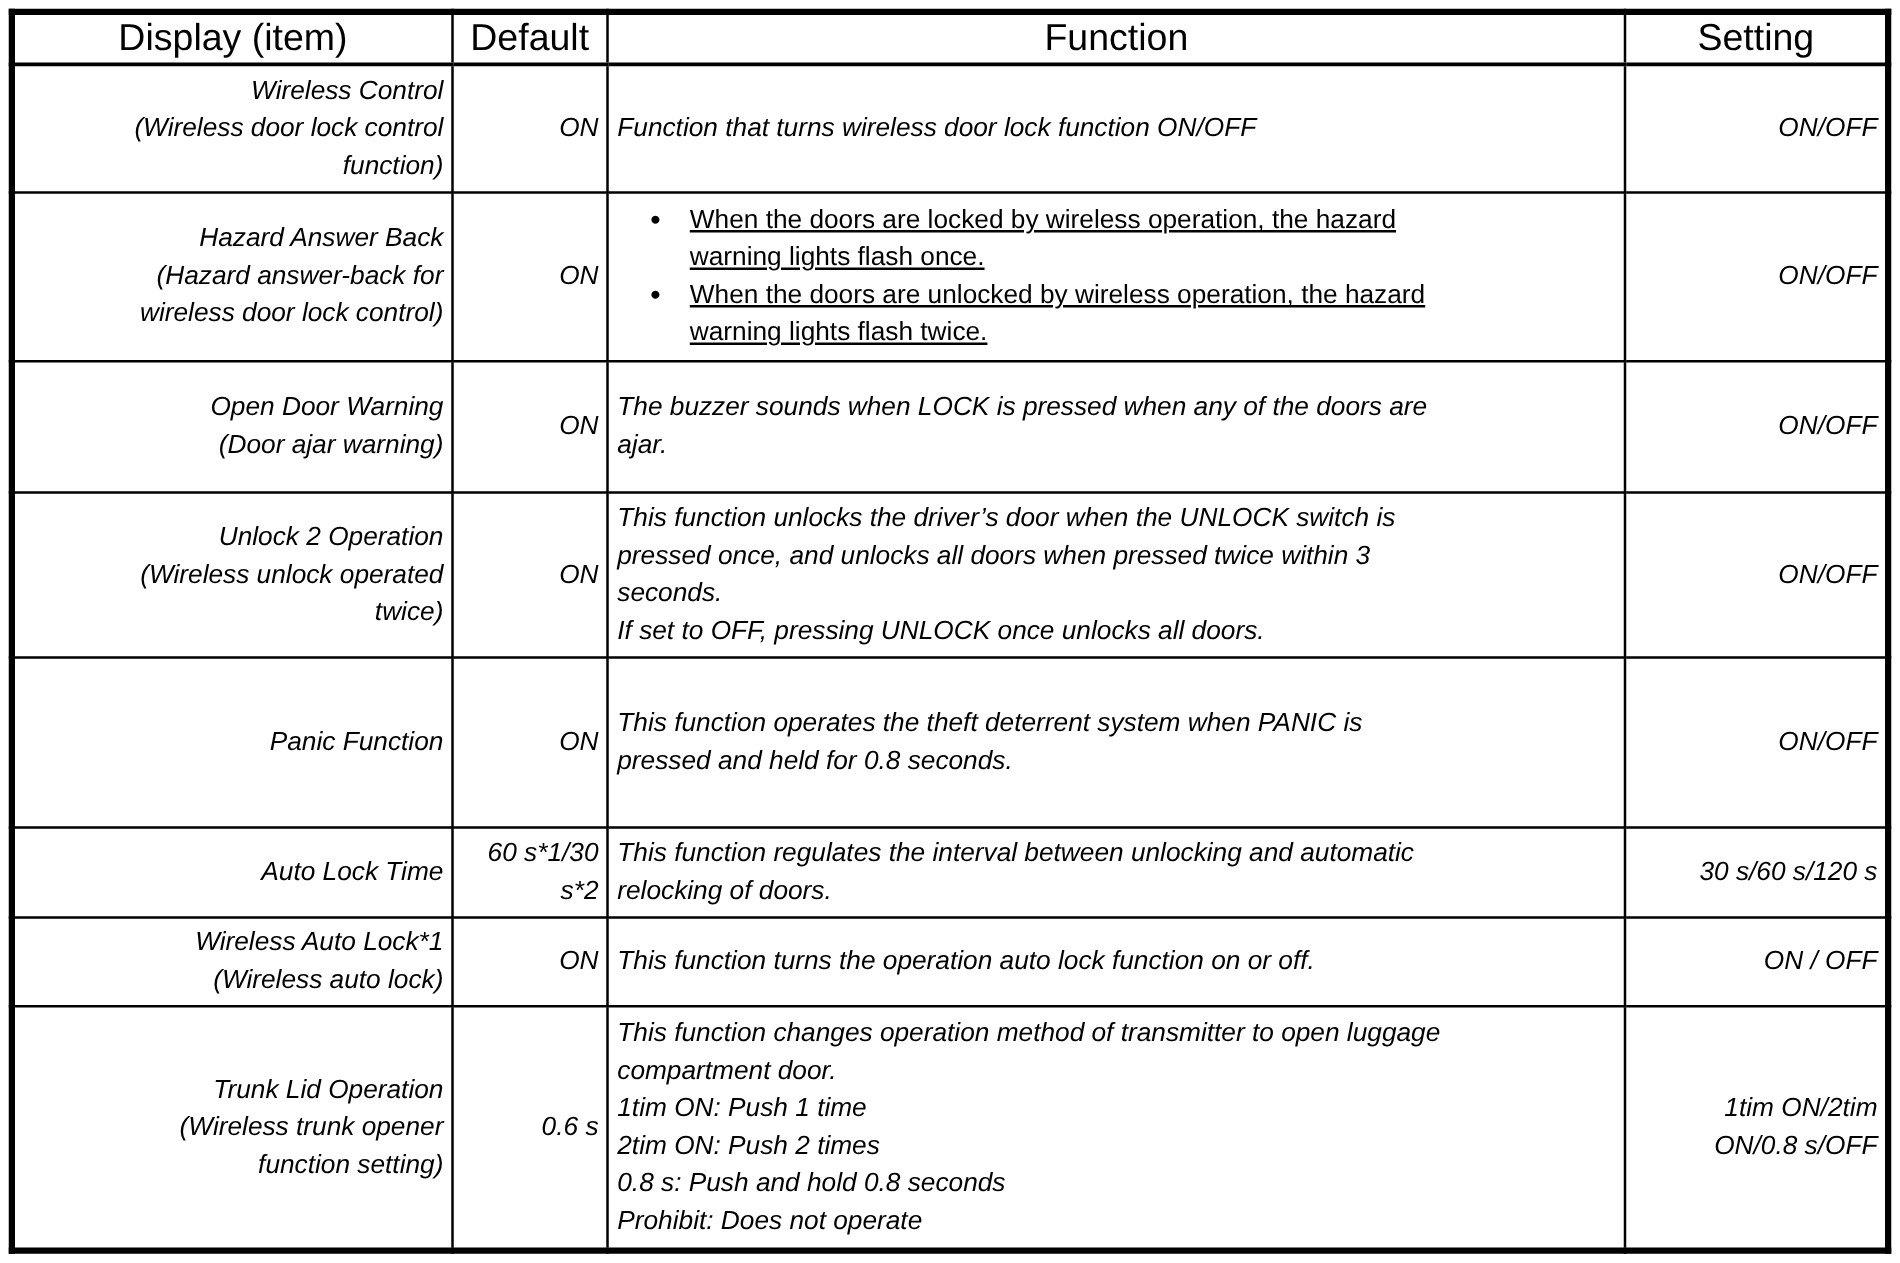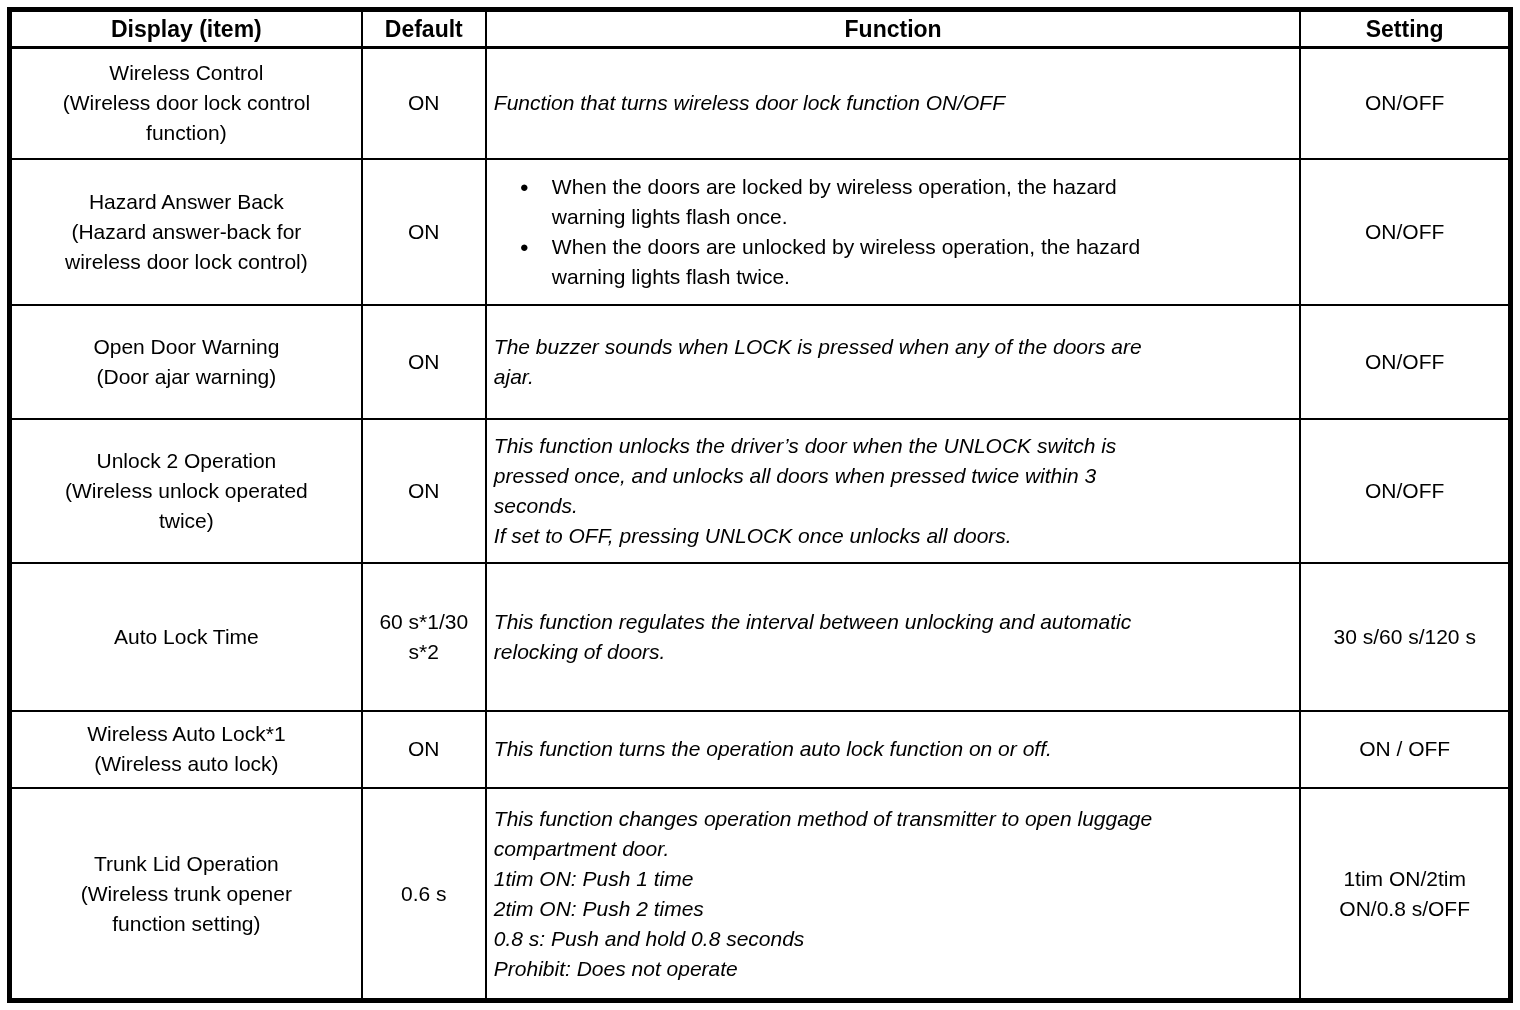--- a/index.html
+++ b/index.html
@@ -26,49 +26,50 @@
   }
   th, td {
     border: 2px solid #000000;
     box-sizing: border-box;
     vertical-align: middle;
     overflow: hidden;
   }
   thead th {
     border-bottom: 3px solid #000000;
     height: 38px;
-    font-size: 23px;
-    font-weight: bold;
+    font-size: 30px;
+    font-weight: normal;
     text-align: center;
     padding: 2px 4px;
   }
   td {
     font-size: 21px;
     line-height: 30px;
     padding: 4px 6px;
   }
   td.c-item, td.c-default, td.c-setting {
-    text-align: center;
+    text-align: right;
     white-space: pre-wrap;
+    font-style: italic;
   }
   td.c-func {
     text-align: left;
     padding-left: 7px;
     padding-right: 4px;
   }
   .func-text { white-space: pre-wrap; font-style: italic; }
   .bullet-item { display: flex; align-items: flex-start; padding-left: 26px; }
   .bullet {
     flex: 0 0 32px;
     width: 32px;
     font-size: 15px;
     line-height: 30px;
     text-align: left;
   }
-  .bullet-text { flex: 1; white-space: pre-wrap; }
+  .bullet-text { flex: 1; white-space: pre-wrap; text-decoration: underline; }
   
   tbody tr:nth-child(1) { height: 99px; }
   tbody tr:nth-child(2) { height: 132px; }
   tbody tr:nth-child(3) { height: 103px; }
   tbody tr:nth-child(4) { height: 68px; }
   tbody tr:nth-child(5) { height: 133px; }
   tbody tr:nth-child(6) { height: 62px; }
   tbody tr:nth-child(7) { height: 68px; }
   tbody tr:nth-child(8) { height: 77px; }
   tbody tr:nth-child(9) { height: 187px; }
@@ -139,20 +140,29 @@
           <td class="c-default">ON</td>
           <td class="c-func">
             <div class="func-text">This function unlocks the driver’s door when the UNLOCK switch is
 pressed once, and unlocks all doors when pressed twice within 3
 seconds.
 If set to OFF, pressing UNLOCK once unlocks all doors.</div>
           </td>
           <td class="c-setting">ON/OFF</td>
         </tr>
         <tr>
+          <td class="c-item">Panic Function</td>
+          <td class="c-default">ON</td>
+          <td class="c-func">
+            <div class="func-text">This function operates the theft deterrent system when PANIC is
+pressed and held for 0.8 seconds.</div>
+          </td>
+          <td class="c-setting">ON/OFF</td>
+        </tr>
+        <tr>
           <td class="c-item">Auto Lock Time</td>
           <td class="c-default">60 s*1/30
 s*2</td>
           <td class="c-func">
             <div class="func-text">This function regulates the interval between unlocking and automatic
 relocking of doors.</div>
           </td>
           <td class="c-setting">30 s/60 s/120 s</td>
         </tr>
         <tr>

